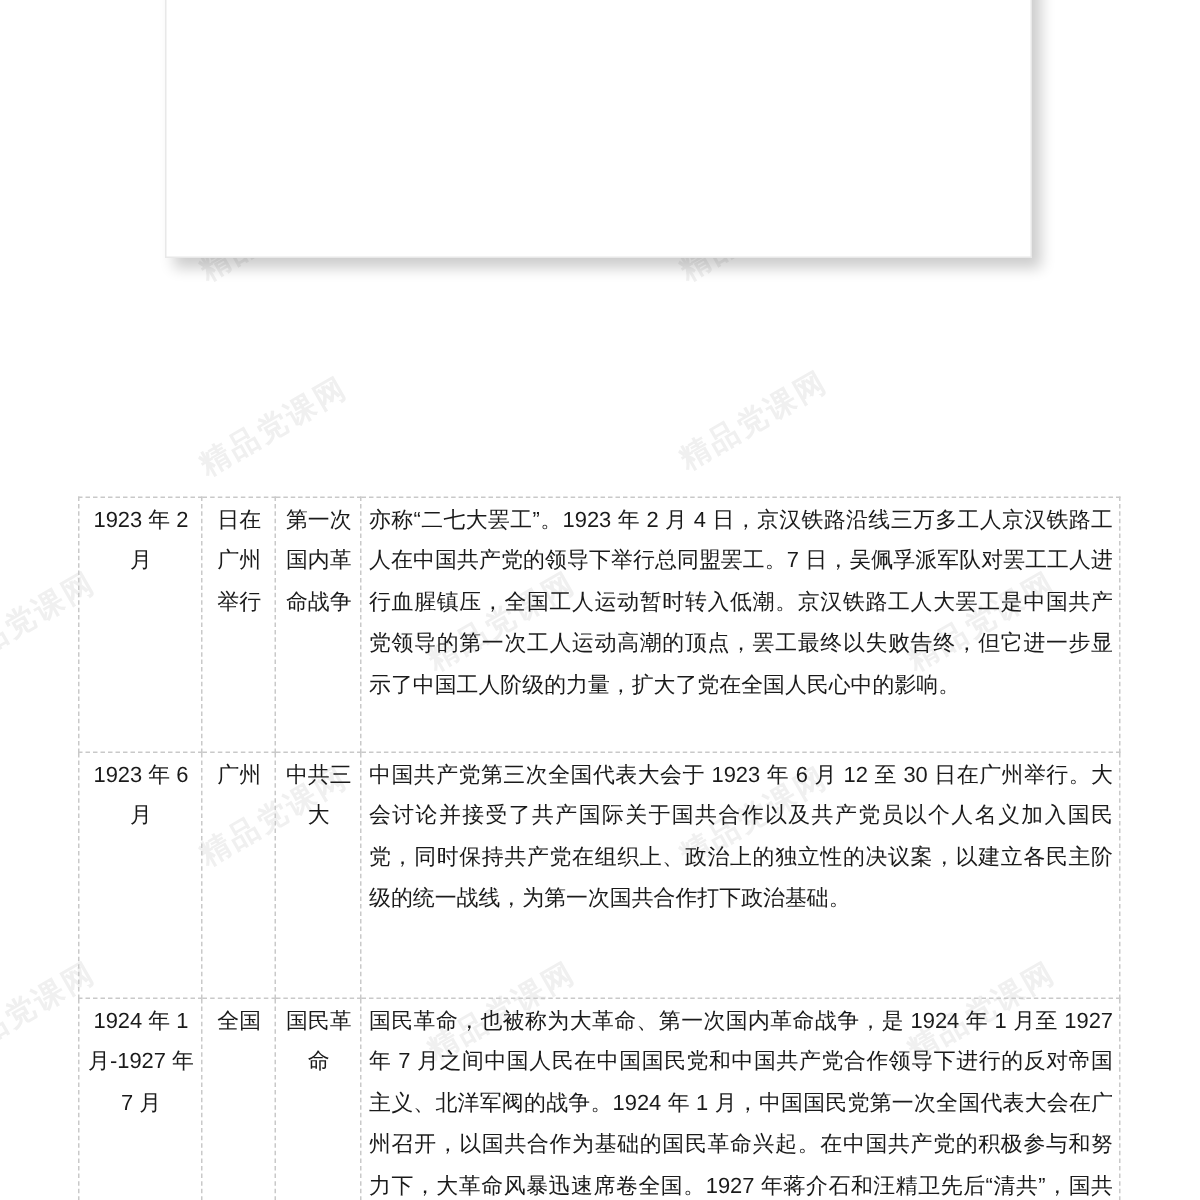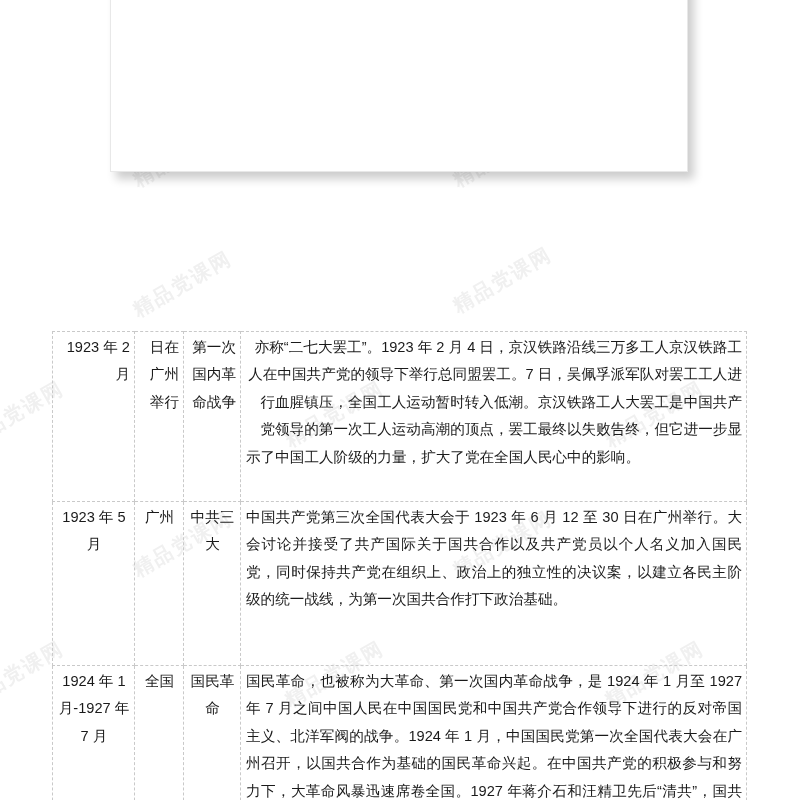--- a/index.html
+++ b/index.html
@@ -55,21 +55,21 @@
   .cell-center { text-align: center; }
   .cell-body   { text-align: justify; text-align-last: left; }
 
   
   .main-table-wrap { position: absolute; left: 52px; top: 331px; width: 694px; z-index: 8; }
   .main-table td { font-size: 14.6px; line-height: 27.4px; }
   .main-table .c1 { width: 82px; }
   .main-table .c2 { width: 49px; }
   .main-table .c3 { width: 57px; }
   .main-table .c4 { width: 506px; margin-left: 48px; }
-  .r1 td { height: 170px; text-align: right; }
+  .r1 td { height: 170px; }
   .r2 td { height: 164px; }
   .r3 td { height: 170px; }
 </style>
 </head>
 <body>
 
 <div id="root">
 
   <div class="wm-layer">
     <div class="wm" style="left:128px; top:300px;">精品党课网</div>
@@ -93,21 +93,21 @@
   <div class="main-table-wrap">
     <table class="doc-table main-table">
       <tbody>
           <tr class="r1">
         <td class="c1 cell-center">1923 年 2 月</td>
         <td class="c2 cell-center">日在广州举行</td>
         <td class="c3 cell-center">第一次国内革命战争</td>
         <td class="c4 cell-body">亦称“二七大罢工”。1923 年 2 月 4 日，京汉铁路沿线三万多工人京汉铁路工人在中国共产党的领导下举行总同盟罢工。7 日，吴佩孚派军队对罢工工人进行血腥镇压，全国工人运动暂时转入低潮。京汉铁路工人大罢工是中国共产党领导的第一次工人运动高潮的顶点，罢工最终以失败告终，但它进一步显示了中国工人阶级的力量，扩大了党在全国人民心中的影响。</td>
       </tr>
       <tr class="r2">
-        <td class="c1 cell-center">1923 年 5 月</td>
+        <td class="c1 cell-center">1923 年 6 月</td>
         <td class="c2 cell-center">广州</td>
         <td class="c3 cell-center">中共三大</td>
         <td class="c4 cell-body">中国共产党第三次全国代表大会于 1923 年 6 月 12 至 30 日在广州举行。大会讨论并接受了共产国际关于国共合作以及共产党员以个人名义加入国民党，同时保持共产党在组织上、政治上的独立性的决议案，以建立各民主阶级的统一战线，为第一次国共合作打下政治基础。</td>
       </tr>
       <tr class="r3">
         <td class="c1 cell-center">1924 年 1 月-1927 年 7 月</td>
         <td class="c2 cell-center">全国</td>
         <td class="c3 cell-center">国民革命</td>
         <td class="c4 cell-body">国民革命，也被称为大革命、第一次国内革命战争，是 1924 年 1 月至 1927 年 7 月之间中国人民在中国国民党和中国共产党合作领导下进行的反对帝国主义、北洋军阀的战争。1924 年 1 月，中国国民党第一次全国代表大会在广州召开，以国共合作为基础的国民革命兴起。在中国共产党的积极参与和努力下，大革命风暴迅速席卷全国。1927 年蒋介石和汪精卫先后“清共”，国共合作破裂。</td>
       </tr>

